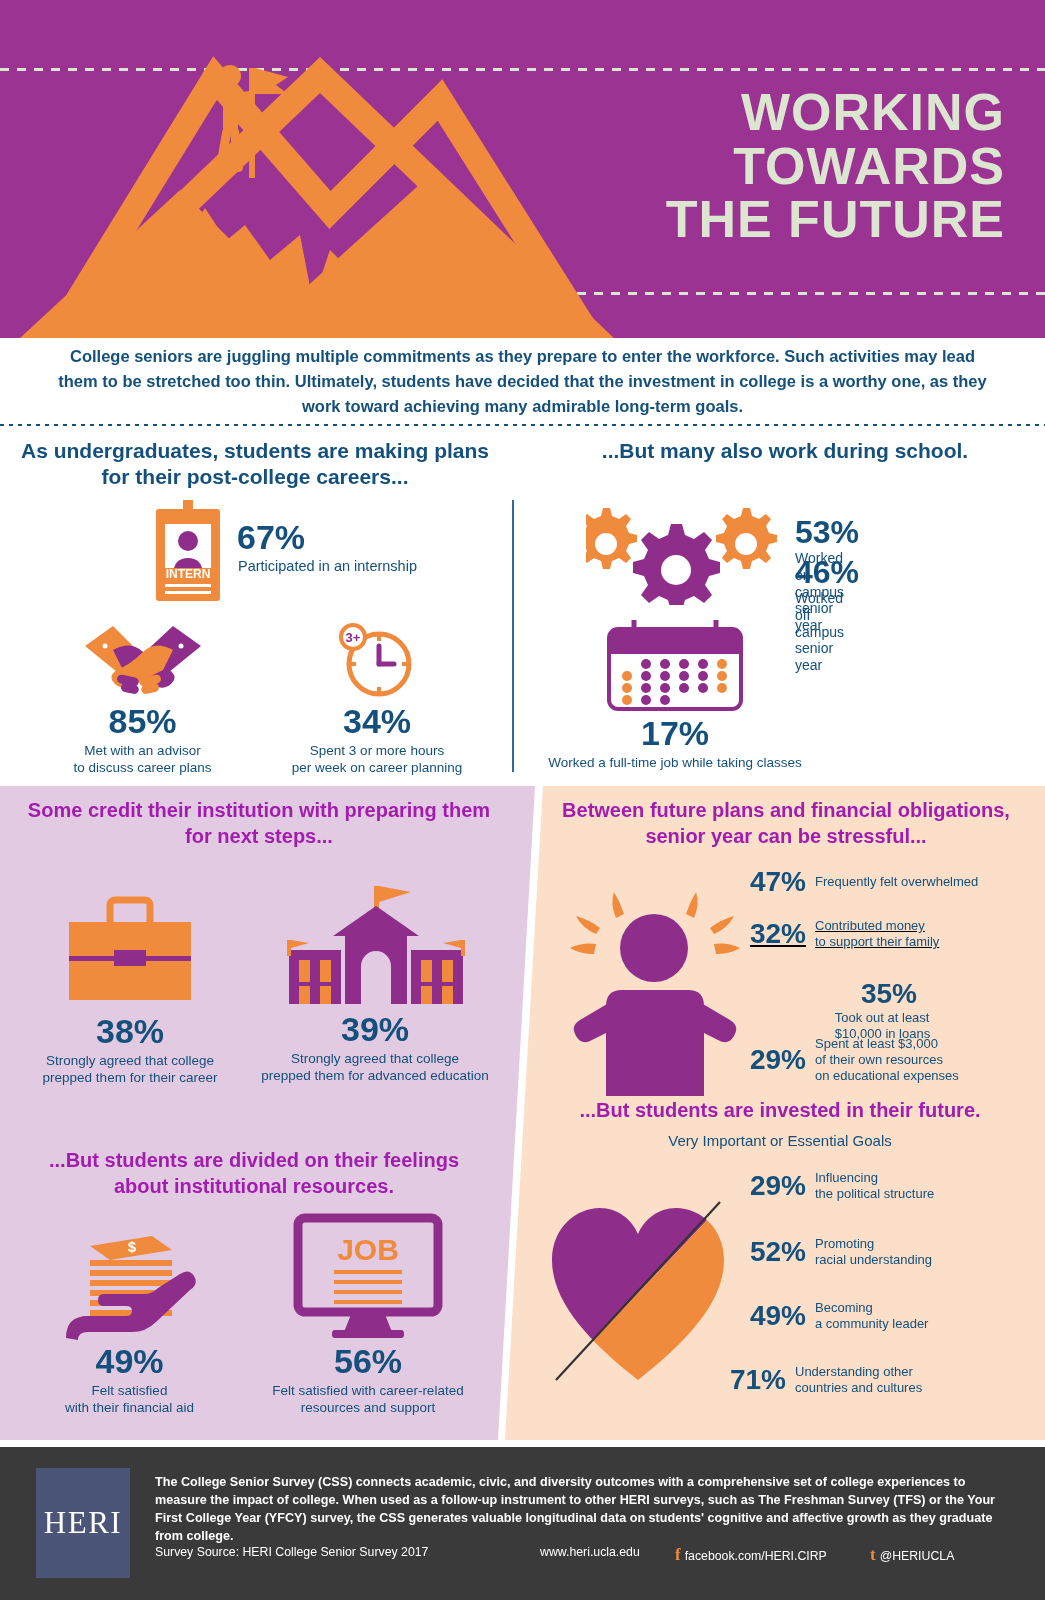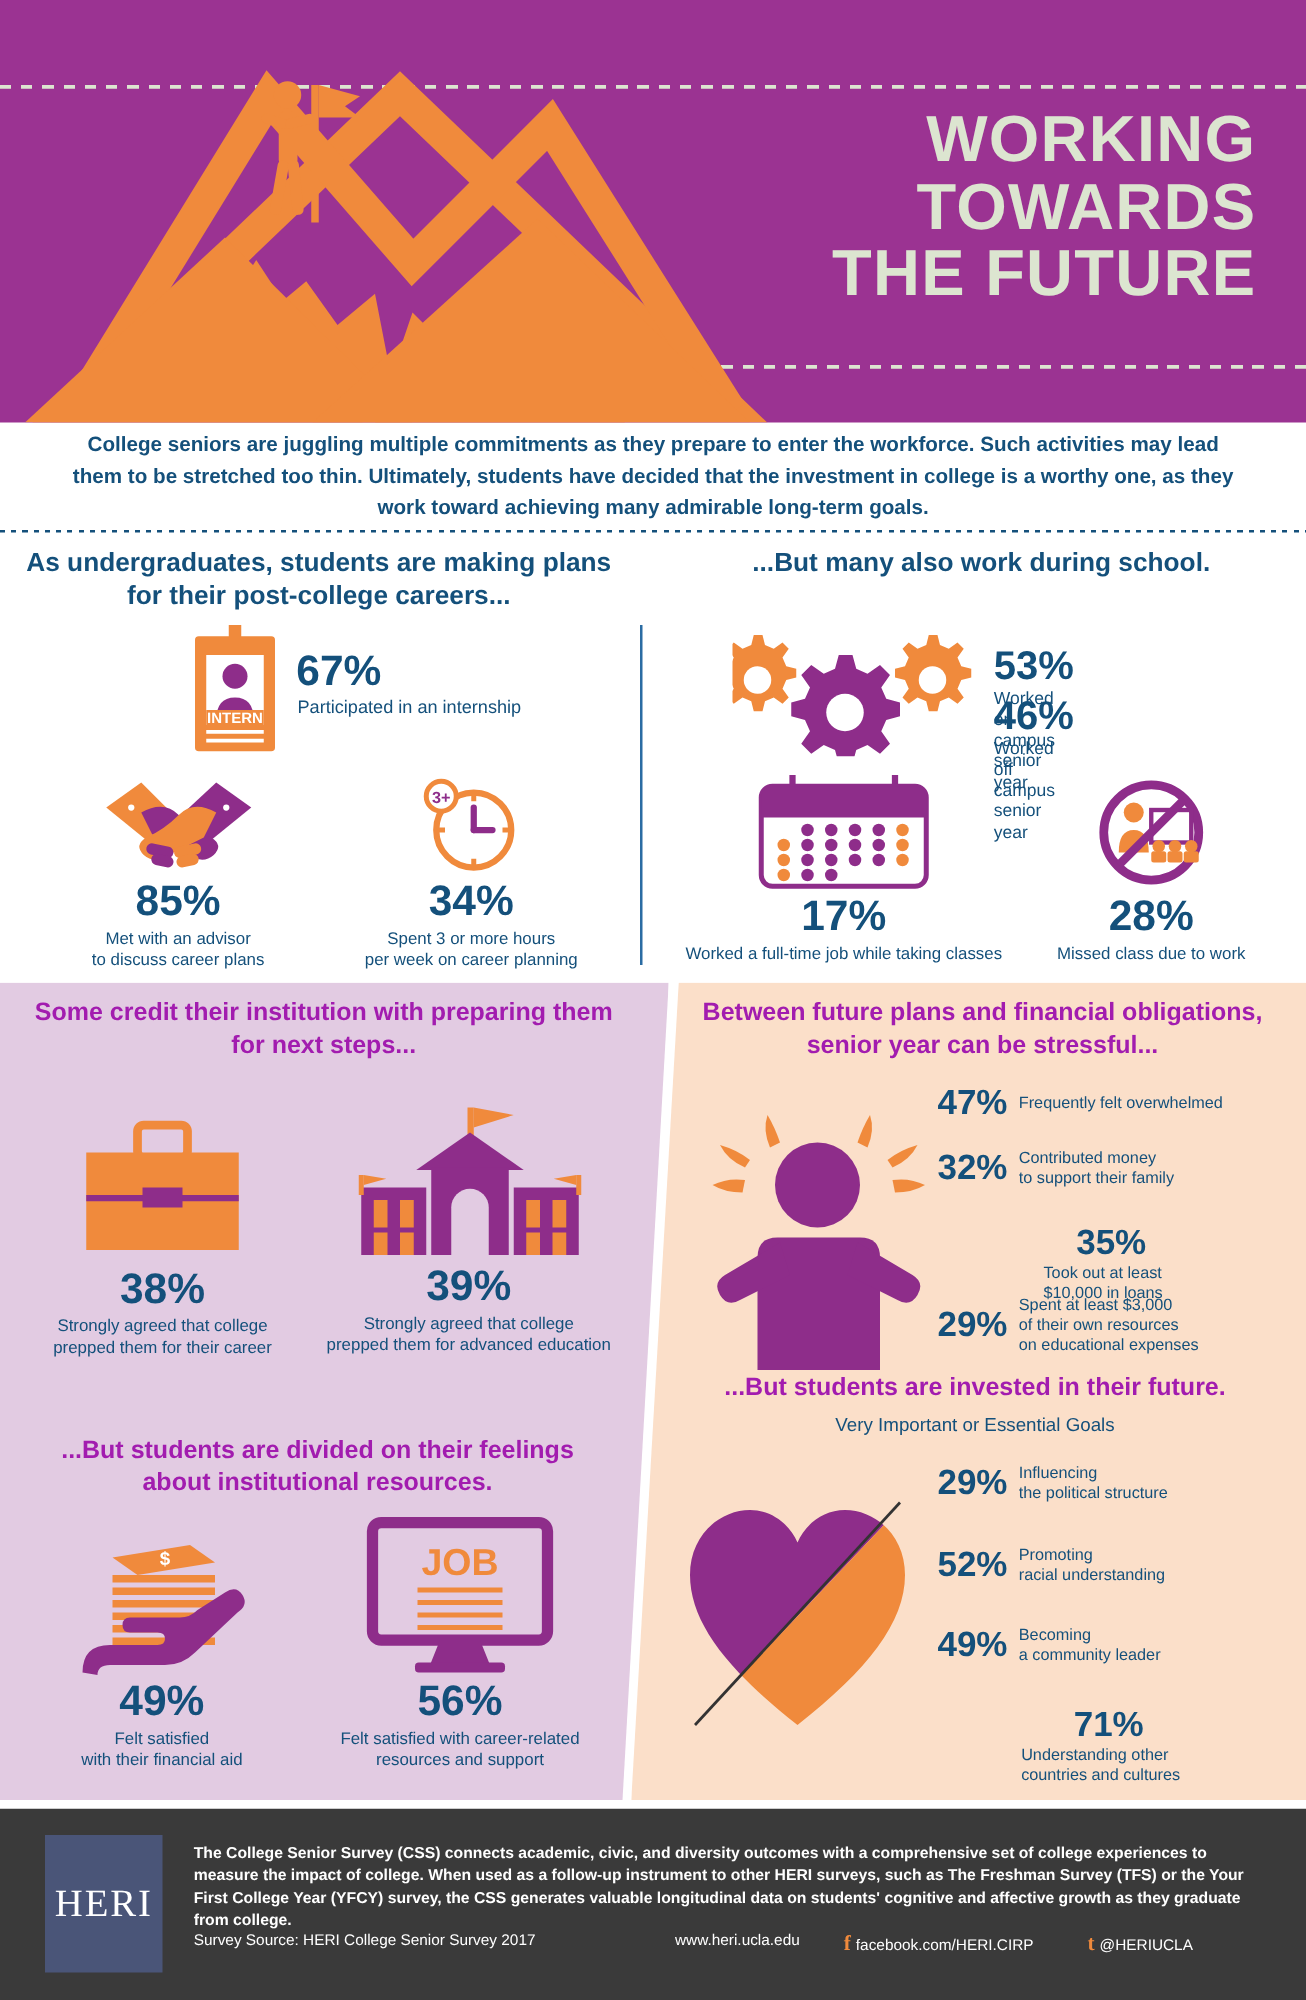--- a/index.html
+++ b/index.html
@@ -280,39 +280,20 @@
           <circle cx="102" cy="68" r="5" fill="#8E2D8A"></circle>
         <circle cx="121" cy="44" r="5" fill="#F08A3C"></circle>
           <circle cx="121" cy="56" r="5" fill="#F08A3C"></circle>
           <circle cx="121" cy="68" r="5" fill="#F08A3C"></circle>
       </g>
     </svg>
     <div class="n">17%</div>
     <div class="l">Worked a full-time job while taking classes</div>
   </div>
 
-  <div class="twoup" style="left:810px; top:620px; width:222px;">
-    <svg width="100" height="92" viewBox="0 0 100 92" style="display:block;margin:0 auto 2px;">
-      <circle cx="50" cy="46" r="38" fill="none" stroke="#8E2D8A" stroke-width="7"></circle>
-      <rect x="50" y="28" width="32" height="26" fill="none" stroke="#8E2D8A" stroke-width="3.5"></rect>
-      <circle cx="36" cy="30" r="8" fill="#F08A3C"></circle>
-      <path d="M24 62 q0-18 12-18 q12 0 12 18 z" fill="#F08A3C"></path>
-      <g fill="#F08A3C">
-        <circle cx="56" cy="57" r="5"></circle>
-          <rect x="50" y="61" width="12" height="9" rx="2"></rect>
-        <circle cx="69" cy="57" r="5"></circle>
-          <rect x="63" y="61" width="12" height="9" rx="2"></rect>
-        <circle cx="82" cy="57" r="5"></circle>
-          <rect x="76" y="61" width="12" height="9" rx="2"></rect>
-      </g>
-      <line x1="24" y1="72" x2="76" y2="20" stroke="#8E2D8A" stroke-width="7"></line>
-    </svg>
-    <div class="n">28%</div>
-    <div class="l">Missed class due to work</div>
-  </div>
 
   <div class="panel-left"></div>
 
   <div class="panel-head" style="left:24px; top:798px; width:470px;">Some credit their institution with preparing them for next steps...</div>
 
   <div class="twoup" style="left:20px; top:890px; width:220px;">
     <svg width="150" height="118" viewBox="0 0 150 118" style="display:block;margin:0 auto 4px;">
       <rect x="55" y="10" width="40" height="26" rx="5" fill="none" stroke="#F08A3C" stroke-width="7"></rect>
       <rect x="14" y="32" width="122" height="78" fill="#F08A3C"></rect>
       <rect x="14" y="66" width="122" height="5" fill="#8E2D8A"></rect>
@@ -408,21 +389,21 @@
     <circle cx="88" cy="62" r="34" fill="#8E2D8A"></circle>
     <path d="M56 104 h66 q16 0 16 16 v90 h-98 v-90 q0-16 16-16 z" fill="#8E2D8A"></path>
     <path d="M58 108 L14 134 q-10 6 -4 16 q6 10 16 4 L66 134 Z" fill="#8E2D8A"></path>
     <path d="M120 108 L164 134 q10 6 4 16 q-6 10 -16 4 L112 134 Z" fill="#8E2D8A"></path>
   </svg>
 
   <div class="srow" style="left:728px; top:866px; width:300px;">
     <div class="n">47%</div>
     <div class="l" style="white-space:pre-line;">Frequently felt overwhelmed</div>
   </div>
-  <div class="srow" style="left:728px; top:918px; width:300px;">
+  <div class="srow" style="left:728px; top:918px; width:300px;text-decoration:underline;">
     <div class="n">32%</div>
     <div class="l" style="white-space:pre-line;">Contributed money
 to support their family</div>
   </div>
   <div class="srow" style="left:728px; top:978px; width:300px;flex-direction:column;">
     <div class="n">35%</div>
     <div class="l" style="white-space:pre-line;">Took out at least
 $10,000 in loans</div>
   </div>
   <div class="srow" style="left:728px; top:1036px; width:310px;">
@@ -461,21 +442,21 @@
   <div class="srow" style="left:728px; top:1236px; width:300px;">
     <div class="n">52%</div>
     <div class="l" style="white-space:pre-line;">Promoting
 racial understanding</div>
   </div>
   <div class="srow" style="left:728px; top:1300px; width:300px;">
     <div class="n">49%</div>
     <div class="l" style="white-space:pre-line;">Becoming
 a community leader</div>
   </div>
-  <div class="srow" style="left:726px; top:1364px; width:300px;flex-direction:column;">
+  <div class="srow" style="left:708px; top:1364px; width:300px;">
     <div class="n">71%</div>
     <div class="l" style="white-space:pre-line;">Understanding other
 countries and cultures</div>
   </div>
 
   <div class="footer"></div>
   <div class="heri-logo">
     <span>HERI</span>
   </div>
   <div class="foot-body">The College Senior Survey (CSS) connects academic, civic, and diversity outcomes with a comprehensive set of college experiences to measure the impact of college. When used as a follow-up instrument to other HERI surveys, such as The Freshman Survey (TFS) or the Your First College Year (YFCY) survey, the CSS generates valuable longitudinal data on students' cognitive and affective growth as they graduate from college.</div>

